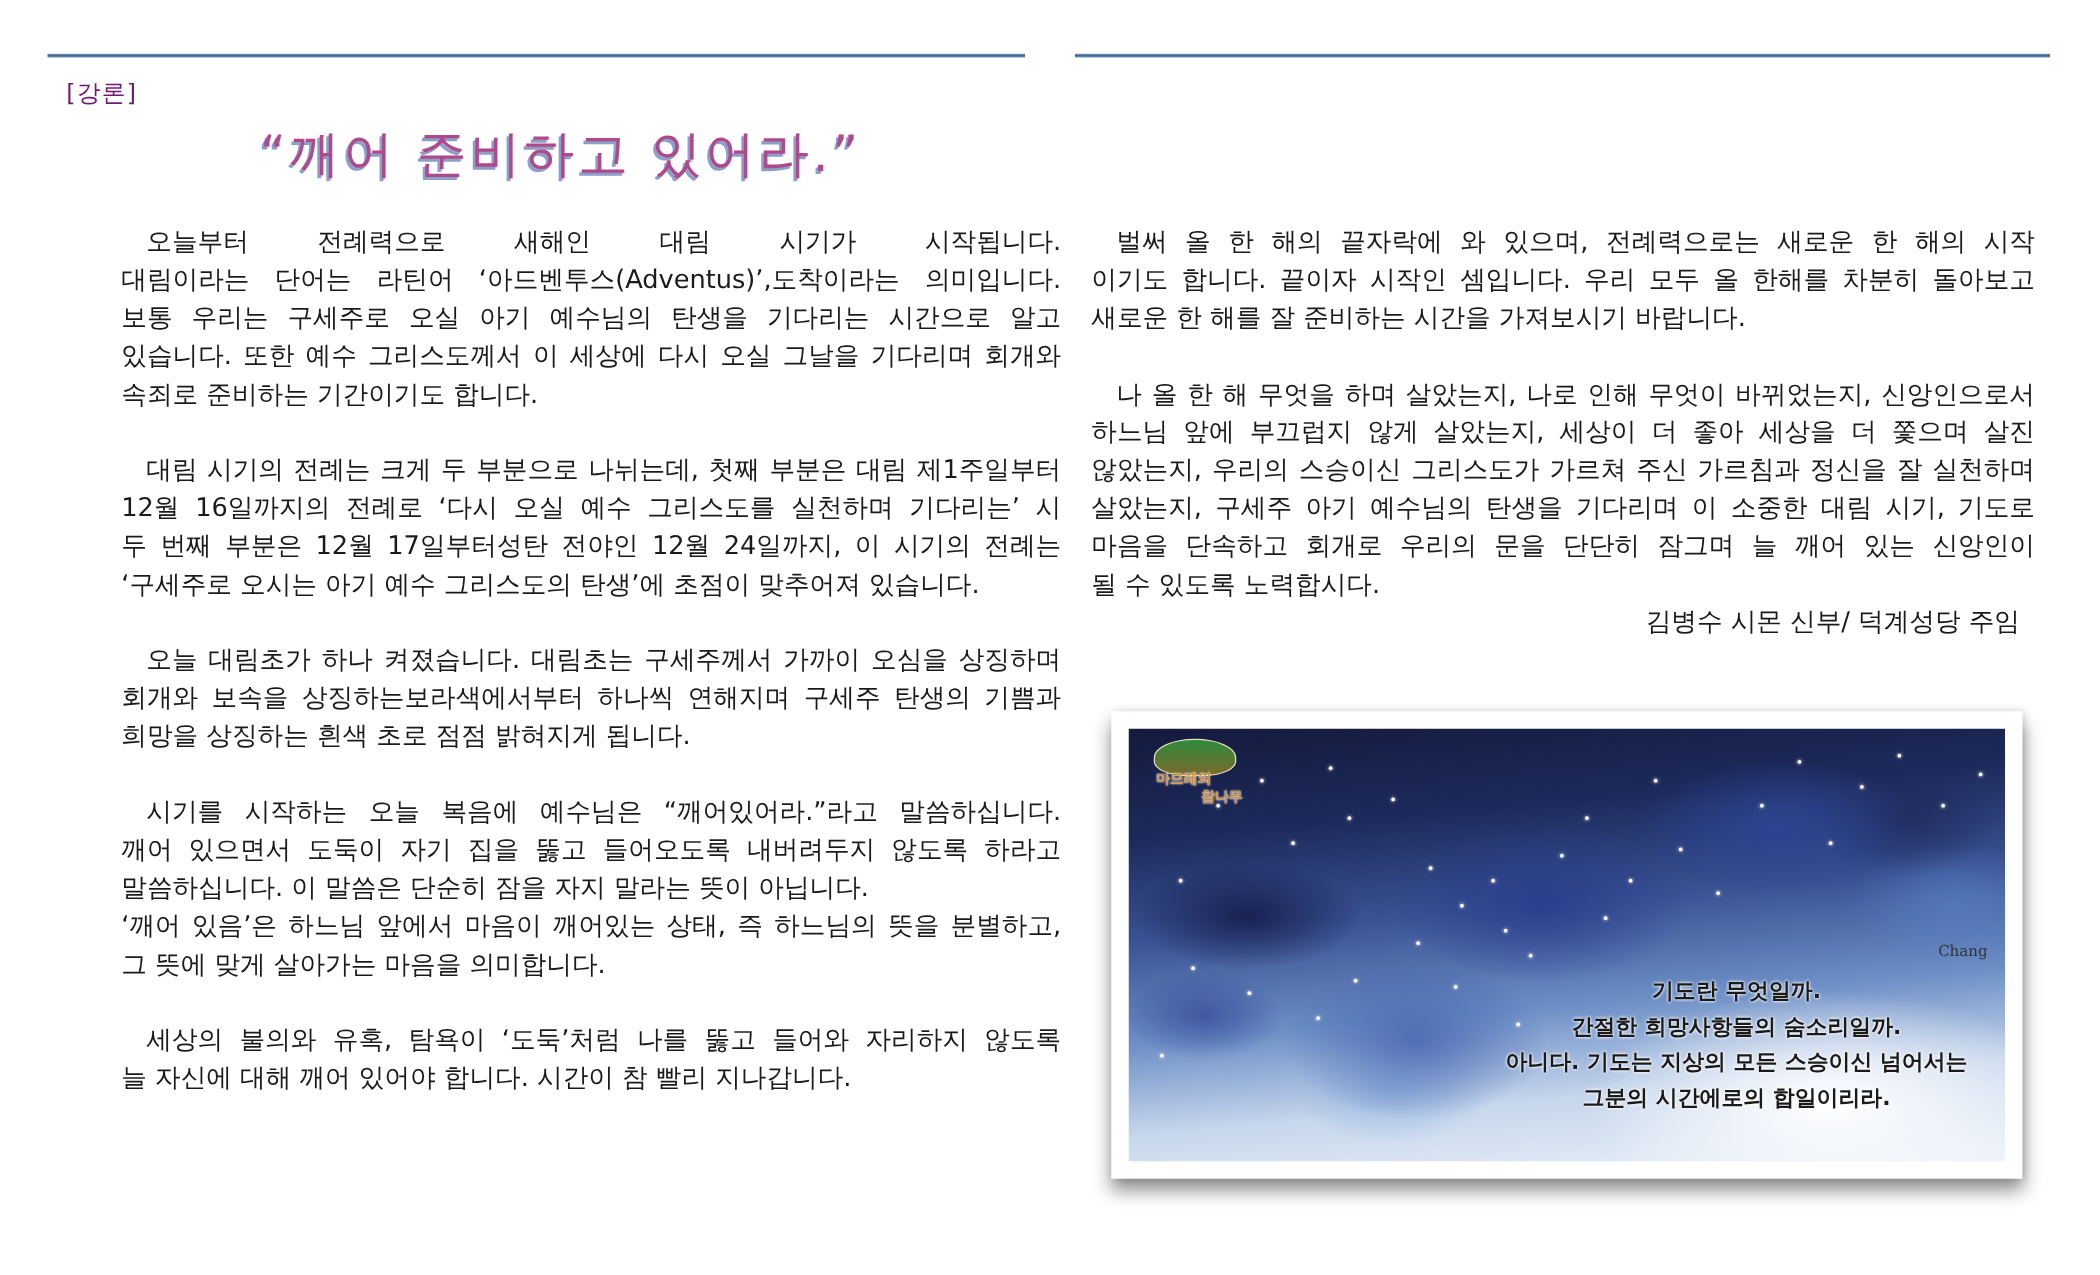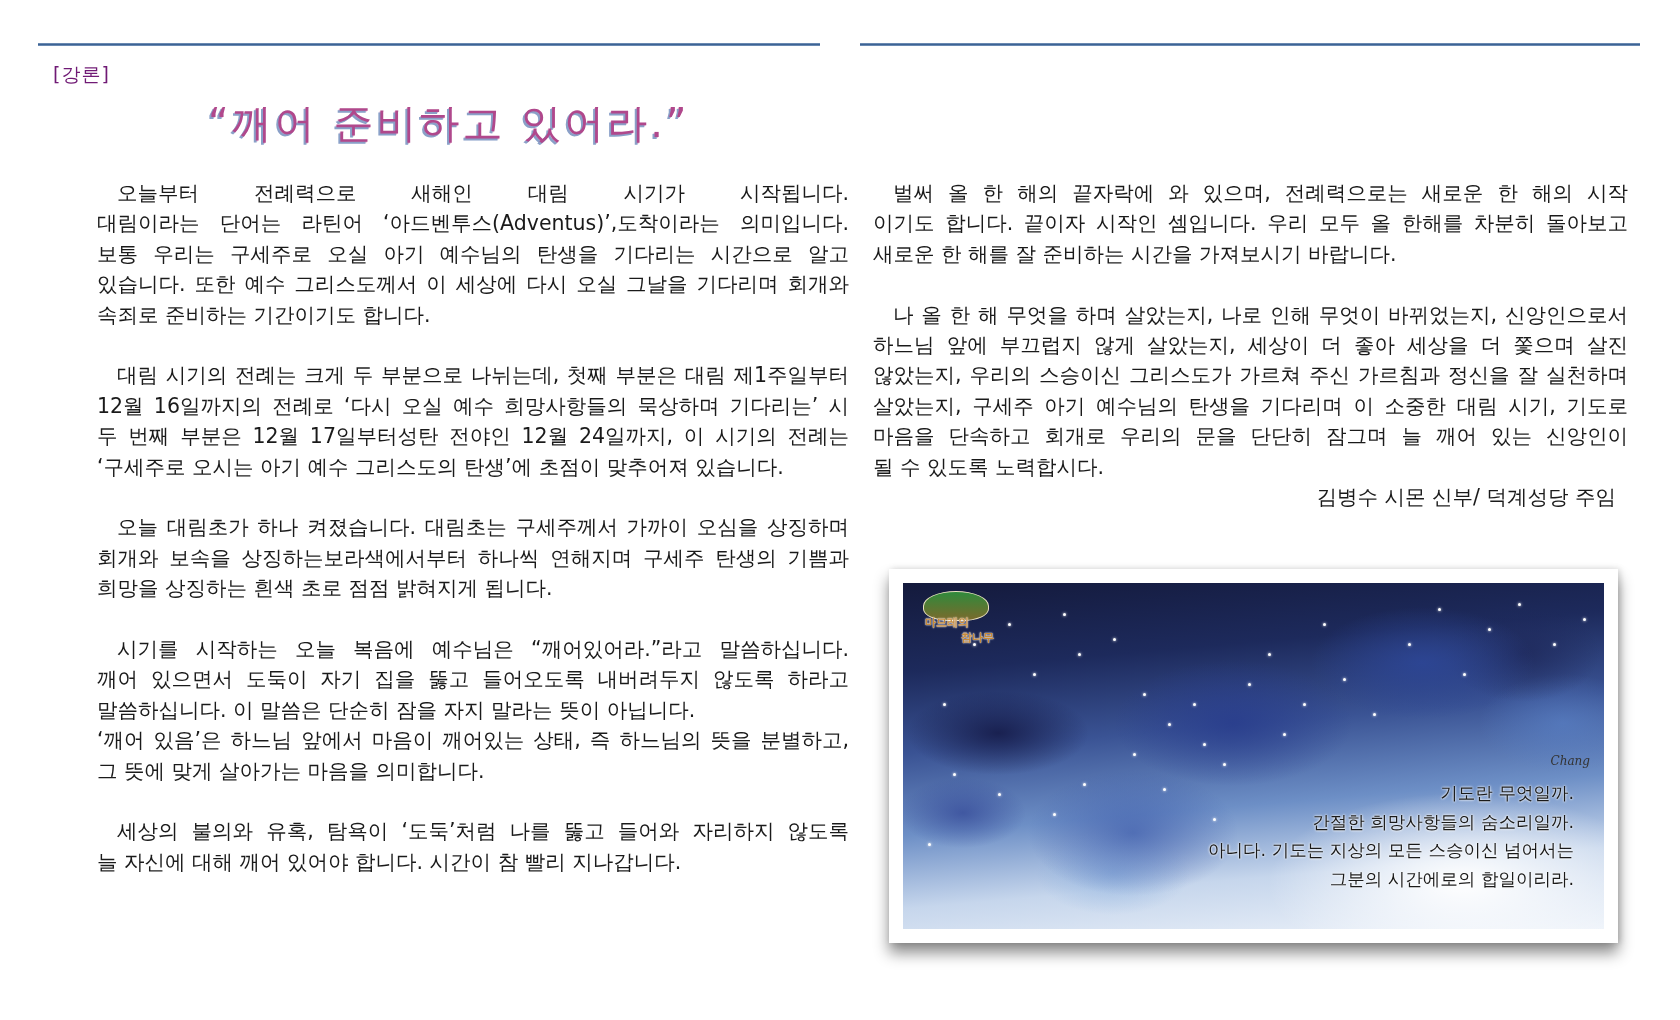--- a/index.html
+++ b/index.html
@@ -41,24 +41,24 @@
       linear-gradient(175deg, #141a3c 0%, #1d2a5c 22%, #3a5394 42%, #6d8fc6 62%, #c6d6ec 80%, #eef3fa 100%);
   }
   .stars { position: absolute; inset: 0; }
   .star { position: absolute; width: 3px; height: 3px; border-radius: 50%; background: #fff; box-shadow: 0 0 3px #fff; }
   .logo { position: absolute; left: 12px; top: 8px; width: 110px; height: 62px; }
   .logo-tree { position: absolute; left: 8px; top: 0; width: 66px; height: 30px; border-radius: 50% 50% 40% 40%;
                background: linear-gradient(#2f8a3c, #7a6a2c); border: 1px solid #e8e0c0; }
   .logo-text { position: absolute; left: 10px; top: 24px; font-size: 11px; line-height: 15px; color: #c68a3a;
                font-weight: bold; text-shadow: 0 0 2px #fff, 0 0 1px #fff; white-space: nowrap; }
   .logo-text .l2 { display: block; padding-left: 36px; }
-  .signature-art { position: absolute; right: 14px; top: 171px; font-size: 12px; color: #333; font-style: italic;
+  .signature-art { position: absolute; right: 14px; top: 171px; font-size: 12px; color: #333; 
                    font-family: "DejaVu Serif", serif; margin-left: 12px; }
-  .poem { position: absolute; right: 30px; top: 196px; text-align: right; font-size: 17.5px; line-height: 28.6px; color: #1a1a1a;
-          text-shadow: 0 0 3px #fff, 0 0 2px #fff; }
+  .poem { position: absolute; right: 30px; top: 196px; text-align: center; font-size: 17.5px; line-height: 28.6px; color: #1a1a1a;
+          text-shadow: 0 0 3px #fff, 0 0 2px #fff; font-weight: bold; }
   .poem span { display: block; }
 </style>
 </head>
 <body>
 
 <div class="rule left"></div>
 <div class="rule right"></div>
 
 <div class="section-tag">[강론]</div>
 <div class="title">“깨어 준비하고 있어라.”</div>
@@ -66,21 +66,21 @@
 <div class="column left">
   <div class="para">
     <span class="line">오늘부터 전례력으로 새해인 대림 시기가 시작됩니다.</span>
     <span class="line">대림이라는 단어는 라틴어 ‘아드벤투스(Adventus)’,도착이라는 의미입니다.</span>
     <span class="line">보통 우리는 구세주로 오실 아기 예수님의 탄생을 기다리는 시간으로 알고</span>
     <span class="line">있습니다. 또한 예수 그리스도께서 이 세상에 다시 오실 그날을 기다리며 회개와</span>
     <span class="line last">속죄로 준비하는 기간이기도 합니다.</span>
   </div>
   <div class="para">
     <span class="line">대림 시기의 전례는 크게 두 부분으로 나뉘는데, 첫째 부분은 대림 제1주일부터</span>
-    <span class="line">12월 16일까지의 전례로 ‘다시 오실 예수 희망사항들의 묵상하며 기다리는’ 시</span>
+    <span class="line">12월 16일까지의 전례로 ‘다시 오실 예수 그리스도를 실천하며 기다리는’ 시</span>
     <span class="line">두 번째 부분은 12월 17일부터성탄 전야인 12월 24일까지, 이 시기의 전례는</span>
     <span class="line last">‘구세주로 오시는 아기 예수 그리스도의 탄생’에 초점이 맞추어져 있습니다.</span>
   </div>
   <div class="para">
     <span class="line">오늘 대림초가 하나 켜졌습니다. 대림초는 구세주께서 가까이 오심을 상징하며</span>
     <span class="line">회개와 보속을 상징하는보라색에서부터 하나씩 연해지며 구세주 탄생의 기쁨과</span>
     <span class="line last">희망을 상징하는 흰색 초로 점점 밝혀지게 됩니다.</span>
   </div>
   <div class="para">
     <span class="line">시기를 시작하는 오늘 복음에 예수님은 “깨어있어라.”라고 말씀하십니다.</span>

